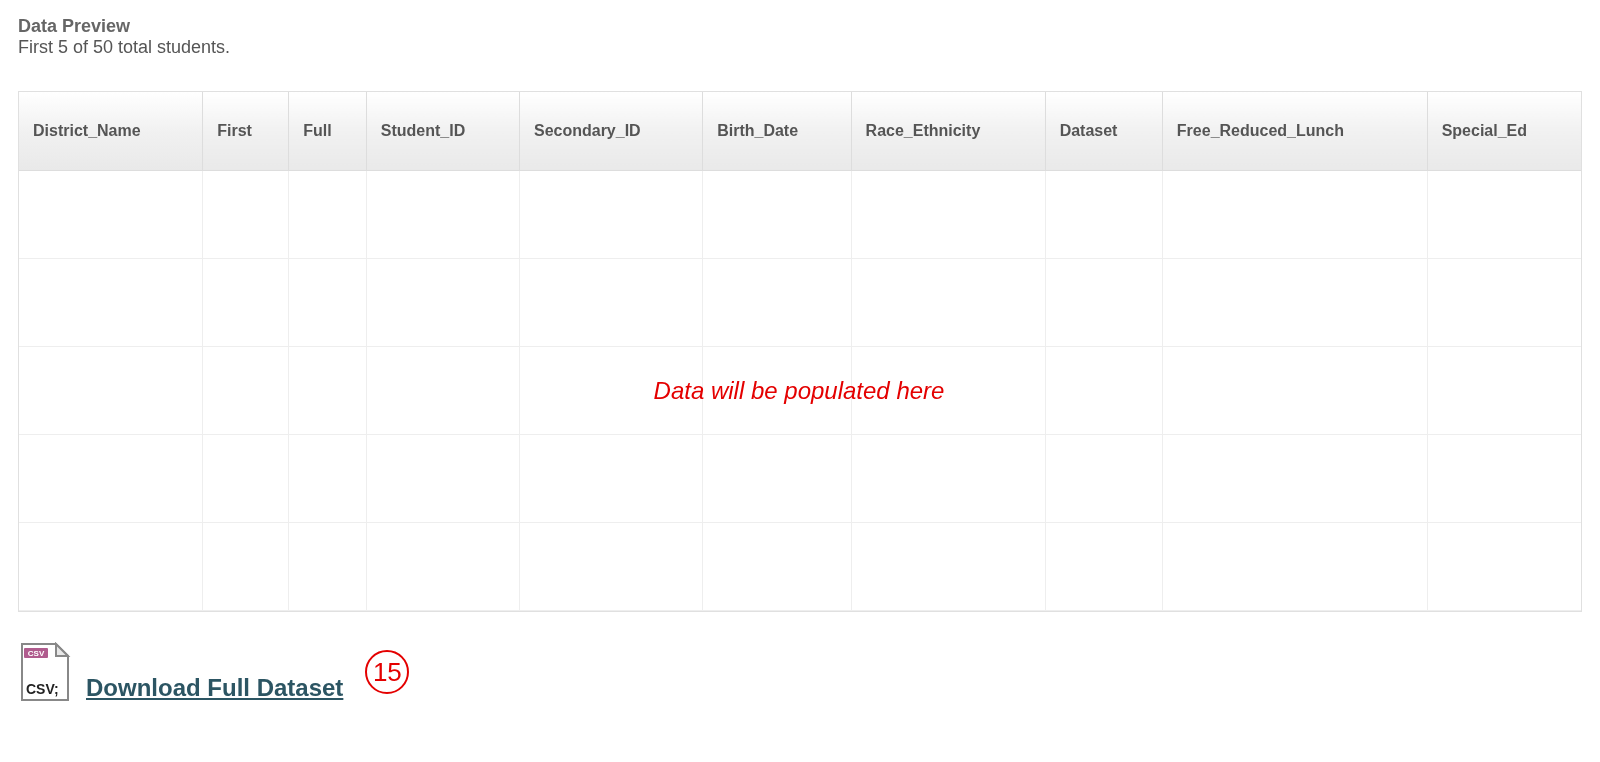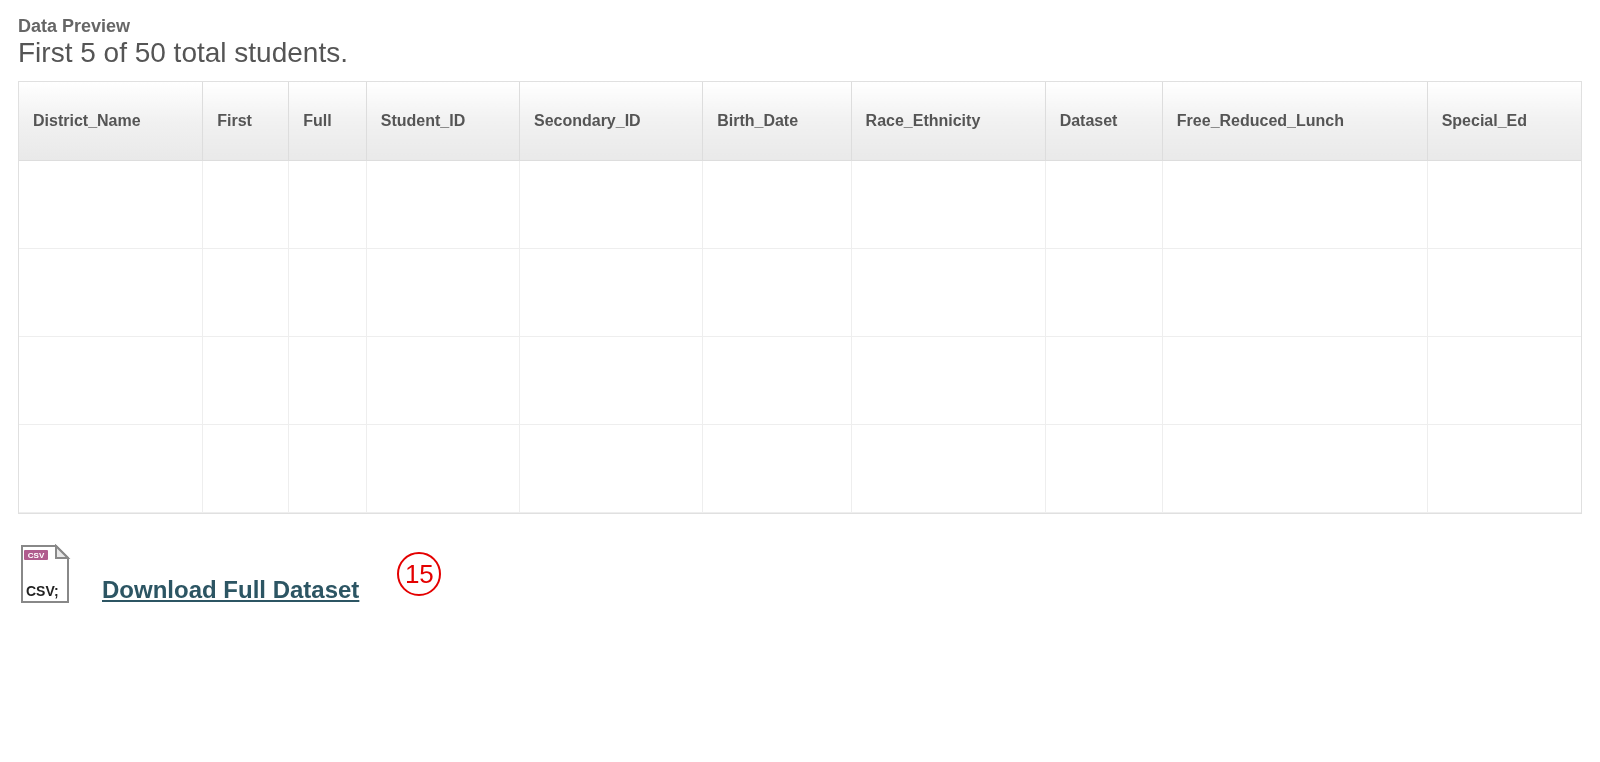--- a/index.html
+++ b/index.html
@@ -13,23 +13,23 @@
       padding: 16px 18px;
       width: 1600px;
       color: #333;
     }
     .section-title {
       font-size: 18px;
       font-weight: 700;
       color: #666;
     }
     .summary-line {
-      font-size: 28px;
+      font-size: 18px;
       color: #555;
-      margin-bottom: 12px;
+      margin-bottom: 33px;
     }
     .table-wrap {
       border: 1px solid #e0e0e0;
       overflow: hidden;
     }
     table {
       border-collapse: collapse;
       width: 100%;
       table-layout: auto;
     }
@@ -72,21 +72,21 @@
       font-size: 24px;
       font-style: italic;
       color: #e40000;
       text-align: center;
       width: 1560px;
       pointer-events: none;
     }
     .download-row {
       display: flex;
       align-items: center;
-      gap: 30px;
+      gap: 14px;
       margin-top: 30px;
     }
     .csv-icon {
       width: 54px;
       height: 60px;
       position: relative;
     }
     .download-link {
       font-size: 24px;
       font-weight: 700;
@@ -149,20 +149,34 @@
           <td></td>
           <td></td>
           <td></td>
           <td></td>
           <td></td>
           <td></td>
           <td></td>
           <td></td>
       </tr>
       <tr class="placeholder-row">
+        <td class="placeholder-cell">
+          <div class="placeholder-text">Data will be populated here</div>
+        </td>
+        <td></td>
+          <td></td>
+          <td></td>
+          <td></td>
+          <td></td>
+          <td></td>
+          <td></td>
+          <td></td>
+          <td></td>
+      </tr>
+      <tr class="placeholder-row">
         <td></td>
           <td></td>
           <td></td>
           <td></td>
           <td></td>
           <td></td>
           <td></td>
           <td></td>
           <td></td>
           <td></td>

